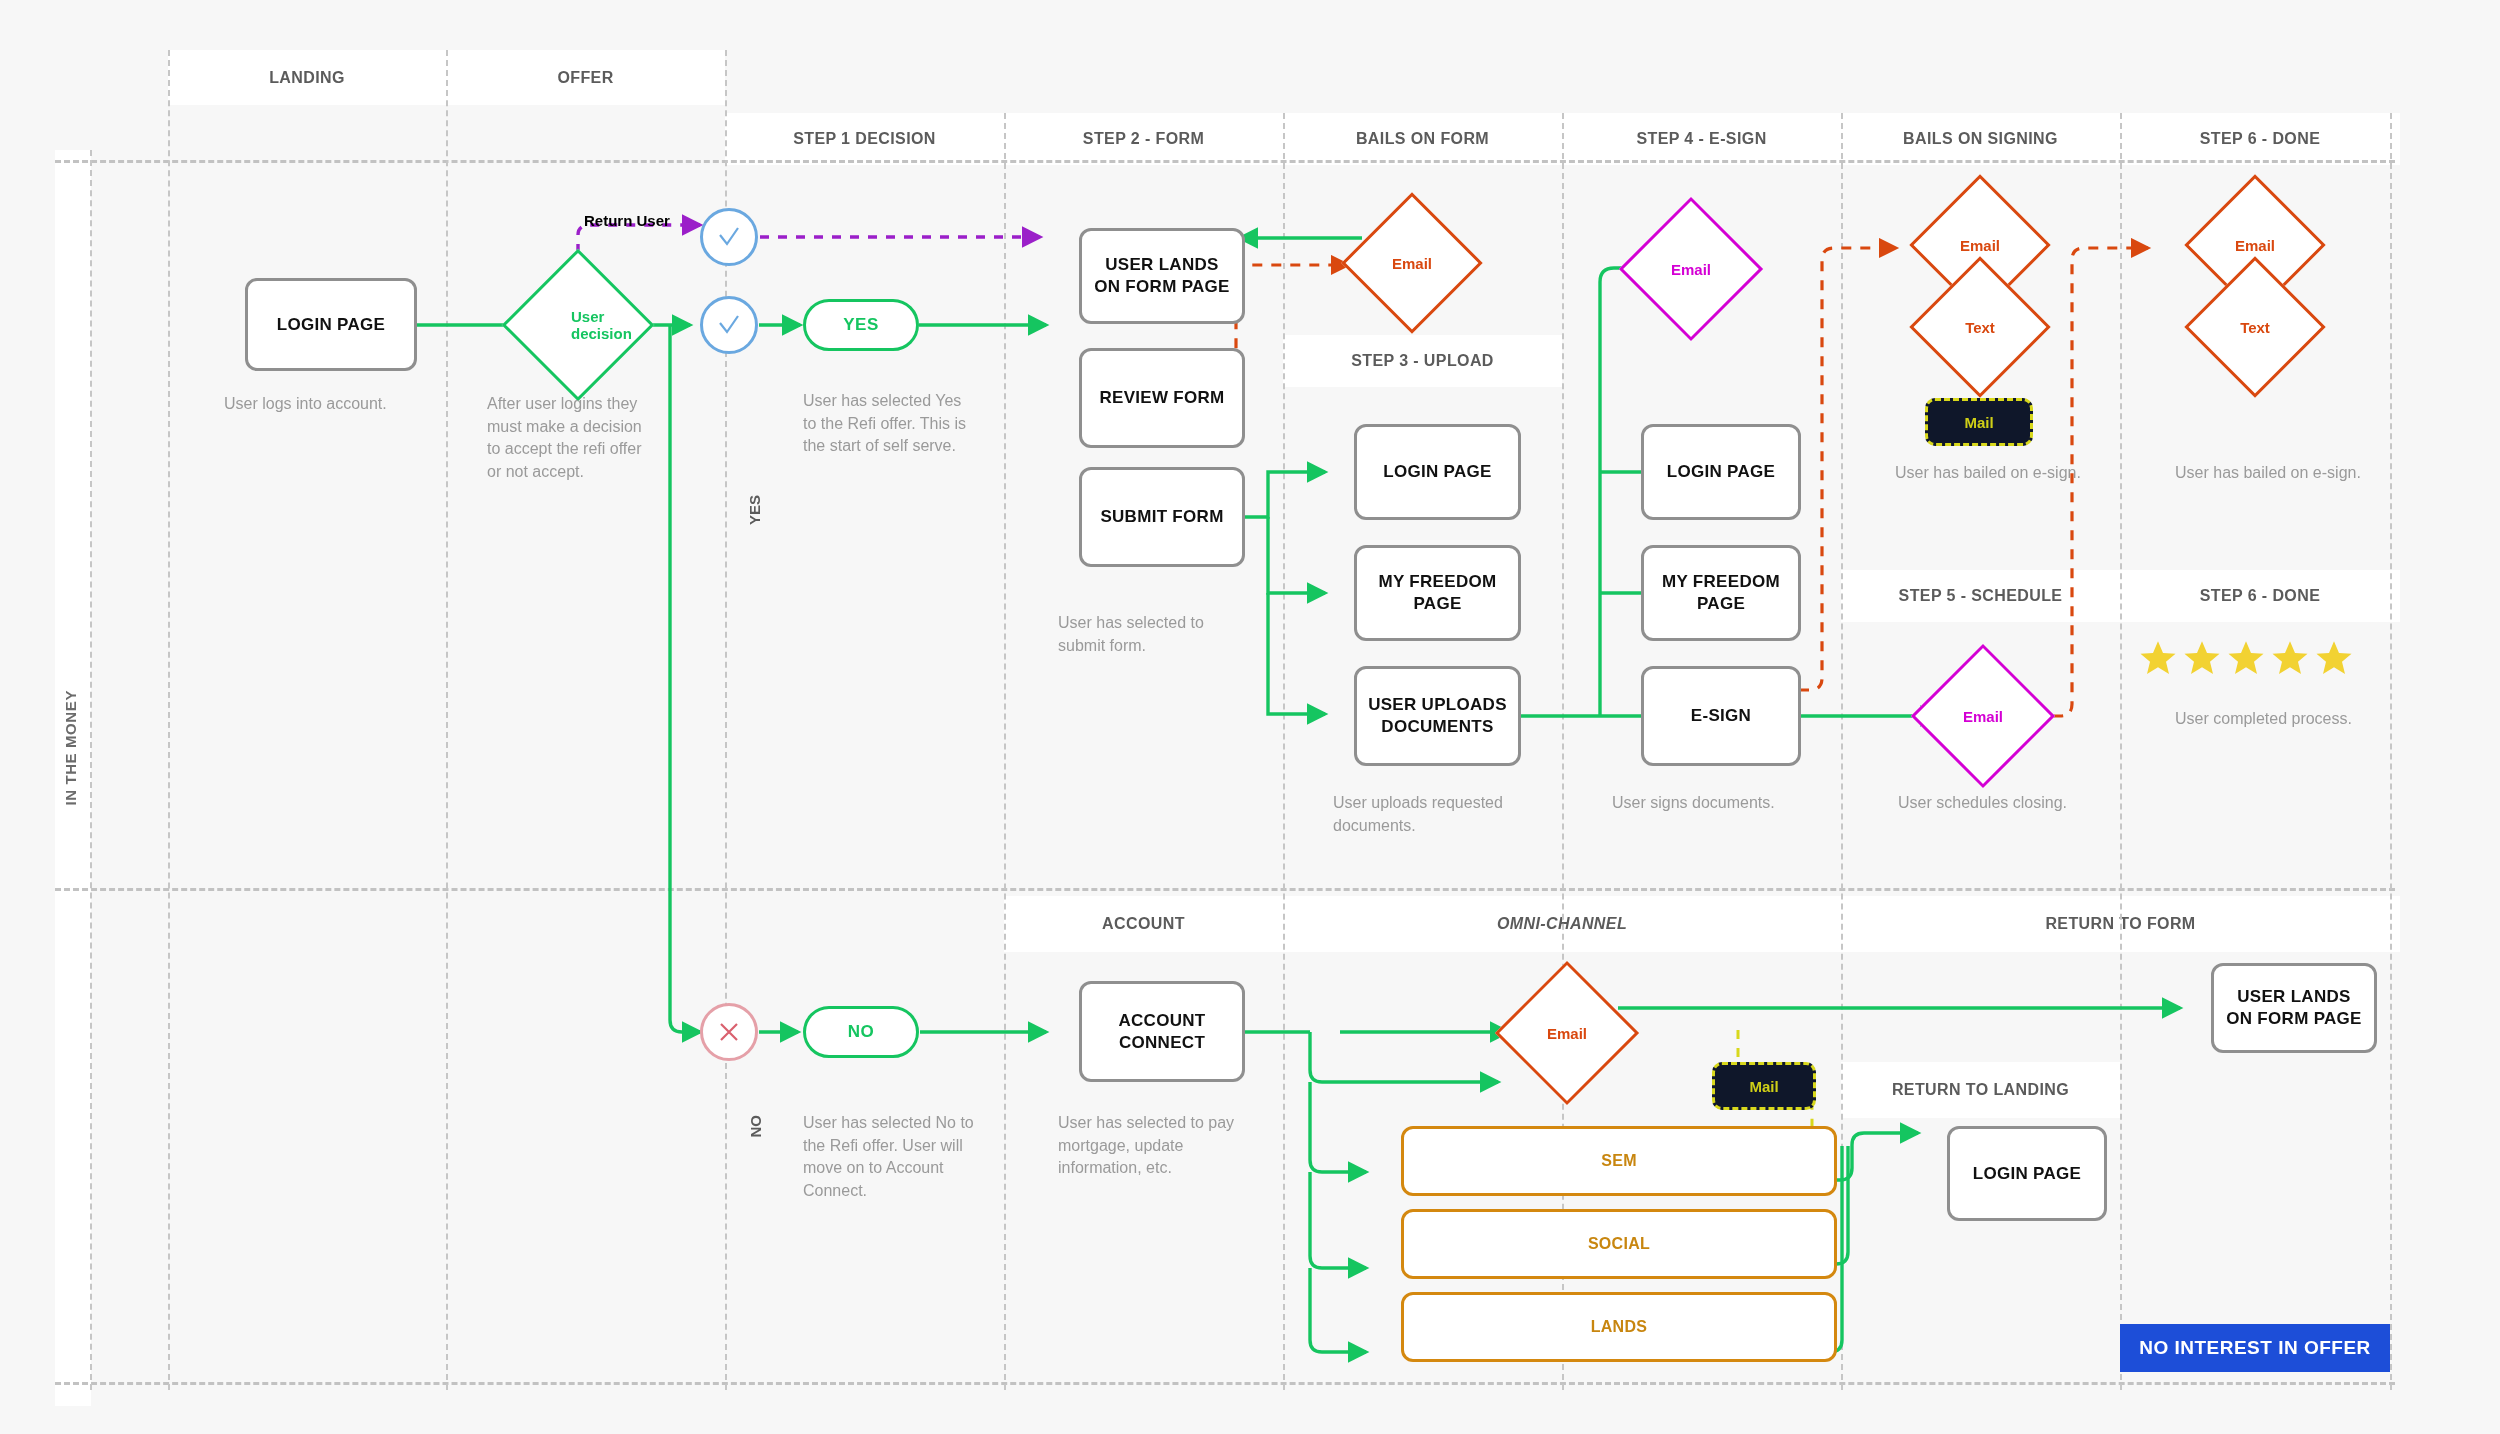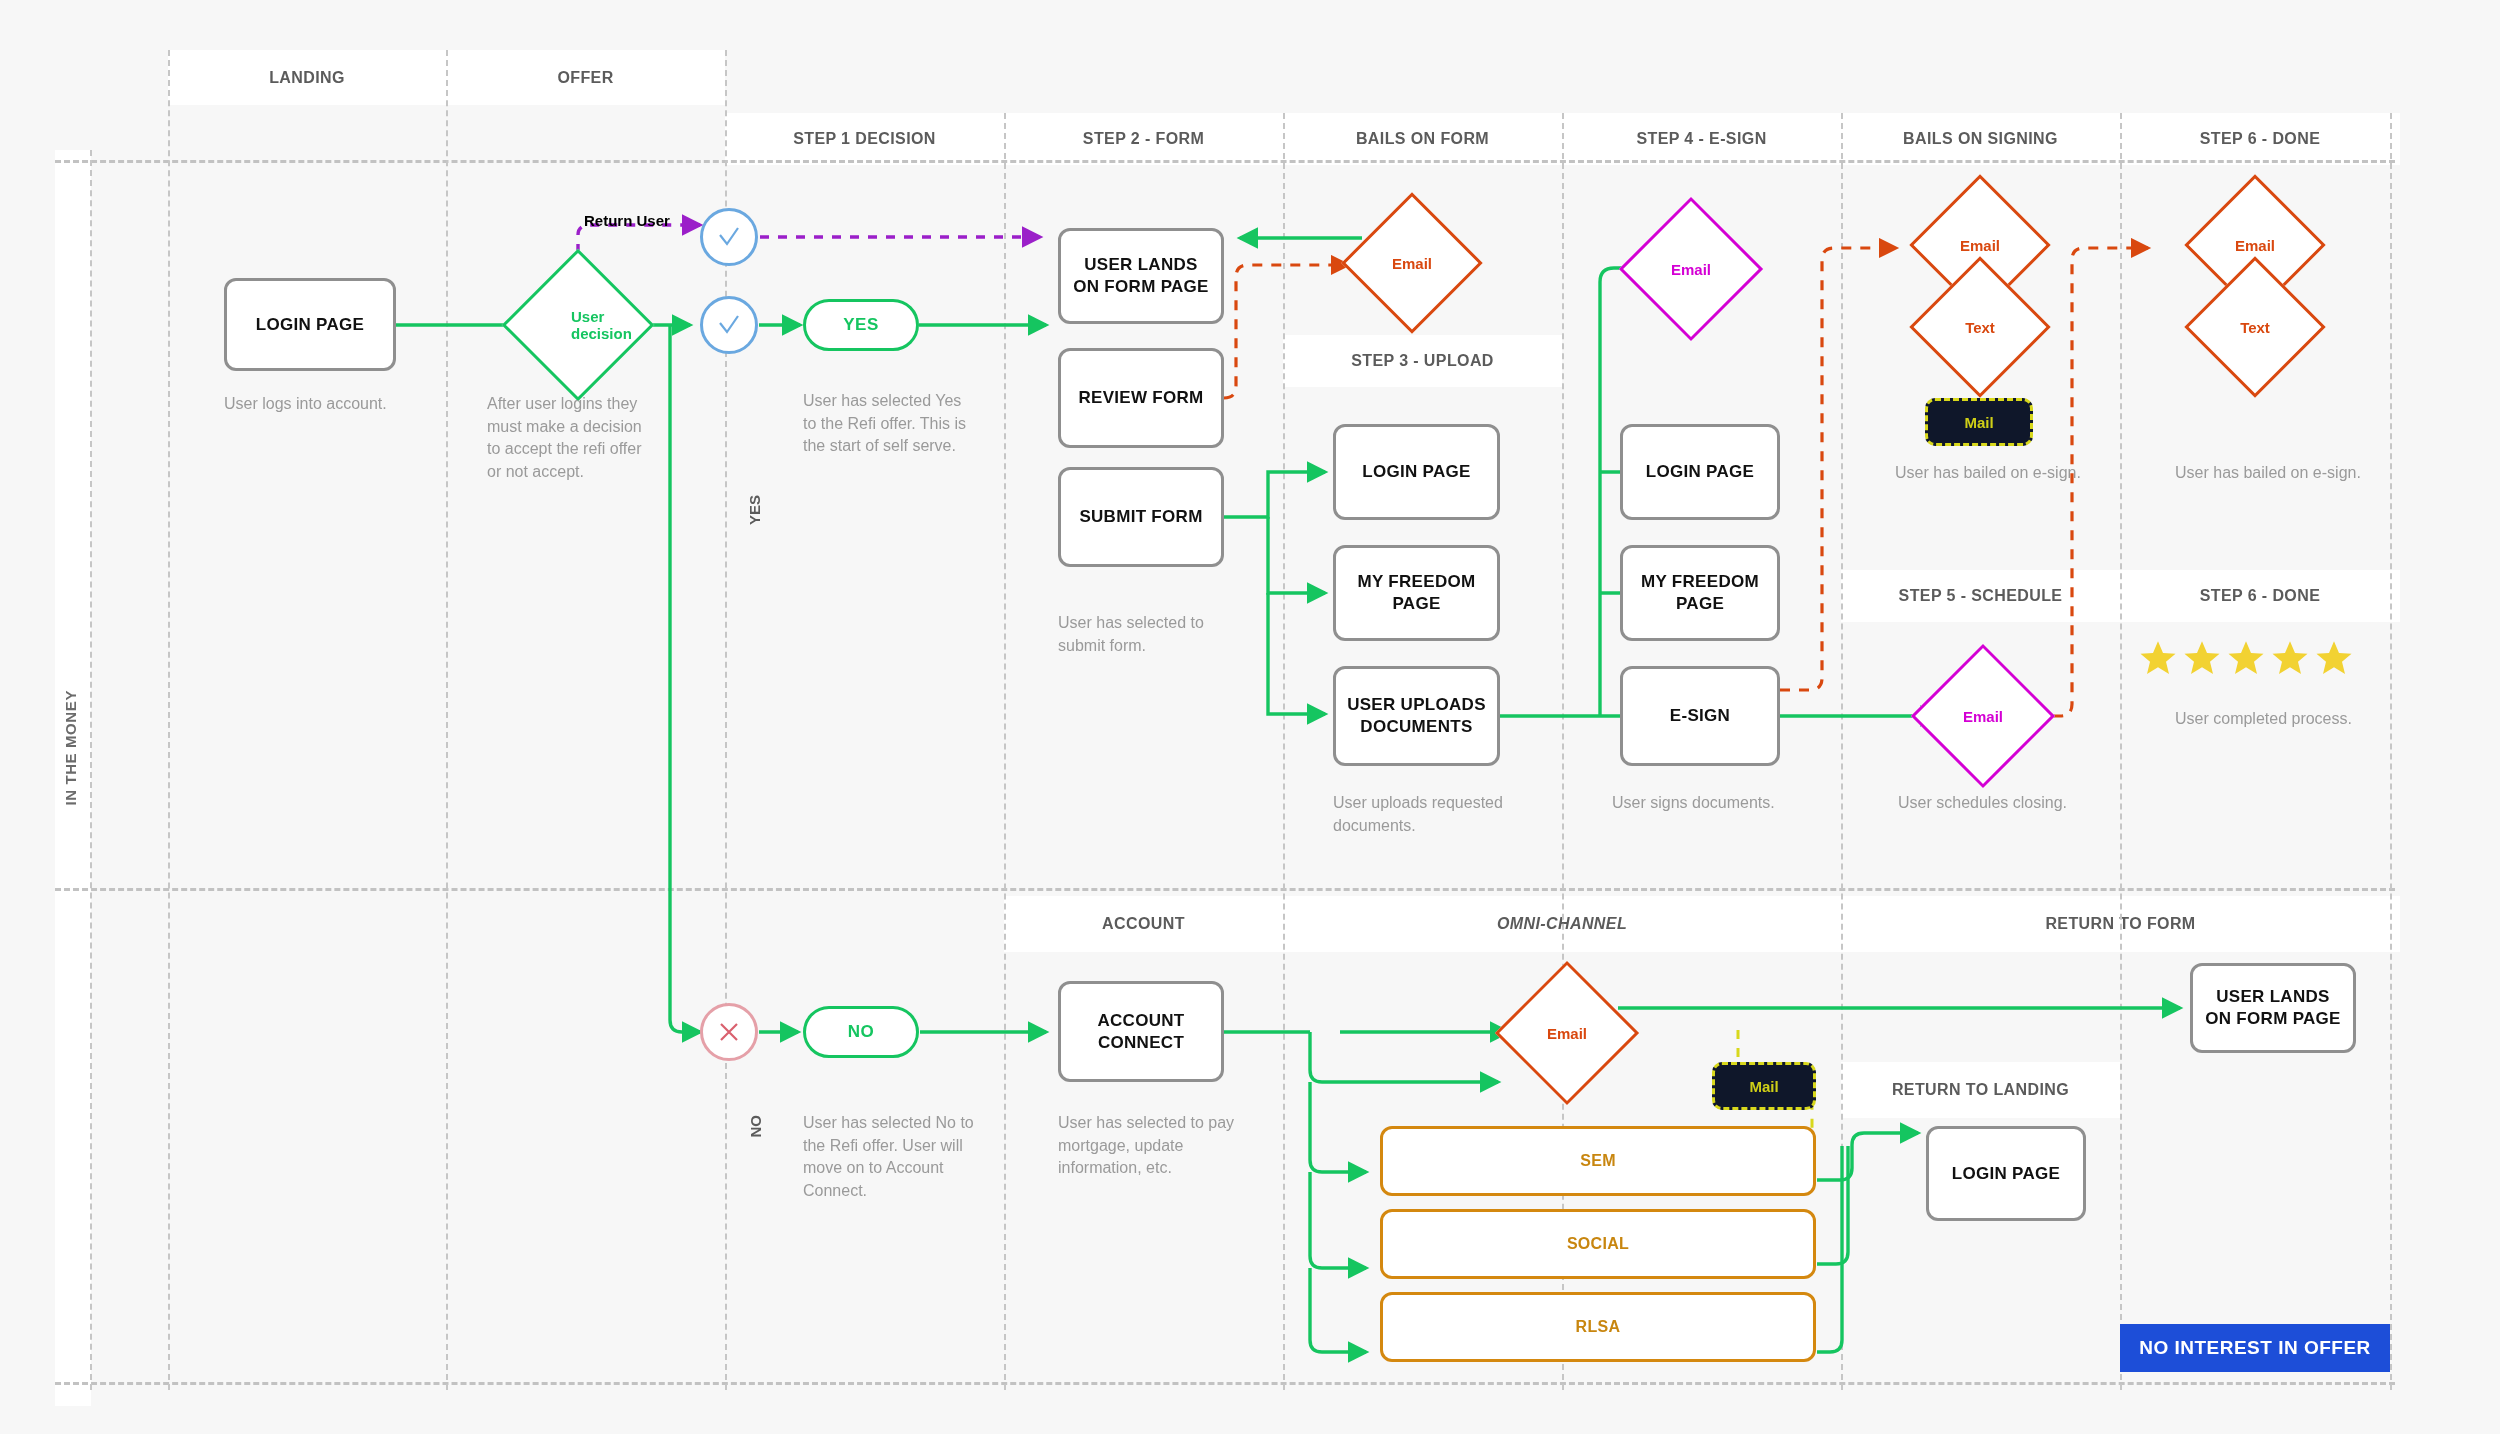--- a/index.html
+++ b/index.html
@@ -48,20 +48,21 @@
     position: absolute;
     background: #fff;
     border: 3px solid #8f8f8f;
     border-radius: 12px;
     display: flex; align-items: center; justify-content: center;
     text-align: center;
     font-size: 17px; font-weight: bold; color: #111;
     letter-spacing: .3px;
     line-height: 1.28;
     padding: 12px 8px;
+    margin-left: 21px;
   }
   .node.orange { border-color: #d4880f; color: #c8860f; font-weight: bold; }
   .pill {
     position: absolute;
     background: #fff;
     border: 3px solid #15c560;
     border-radius: 100px;
     display: flex; align-items: center; justify-content: center;
     font-size: 17px; font-weight: bold; color: #15c560;
     letter-spacing: .5px;
@@ -449,21 +450,21 @@
     <span>Mail</span>
   </div>
 
   <div class="node orange" style="left:1380px; top:1126px; width:436px; height:70px; font-size:16px;">
     <span>SEM</span>
   </div>
   <div class="node orange" style="left:1380px; top:1209px; width:436px; height:70px; font-size:16px;">
     <span>SOCIAL</span>
   </div>
   <div class="node orange" style="left:1380px; top:1292px; width:436px; height:70px; font-size:16px;">
-    <span>RLSA</span>
+    <span>LANDS</span>
   </div>
 
   <div class="node" style="left:2190px; top:963px; width:166px; height:90px;">
     <span>USER LANDS ON FORM PAGE</span>
   </div>
   <div class="node" style="left:1926px; top:1126px; width:160px; height:95px;">
     <span>LOGIN PAGE</span>
   </div>
 
   <div class="cta" style="left:2120px; top:1324px; width:270px; height:48px;">

